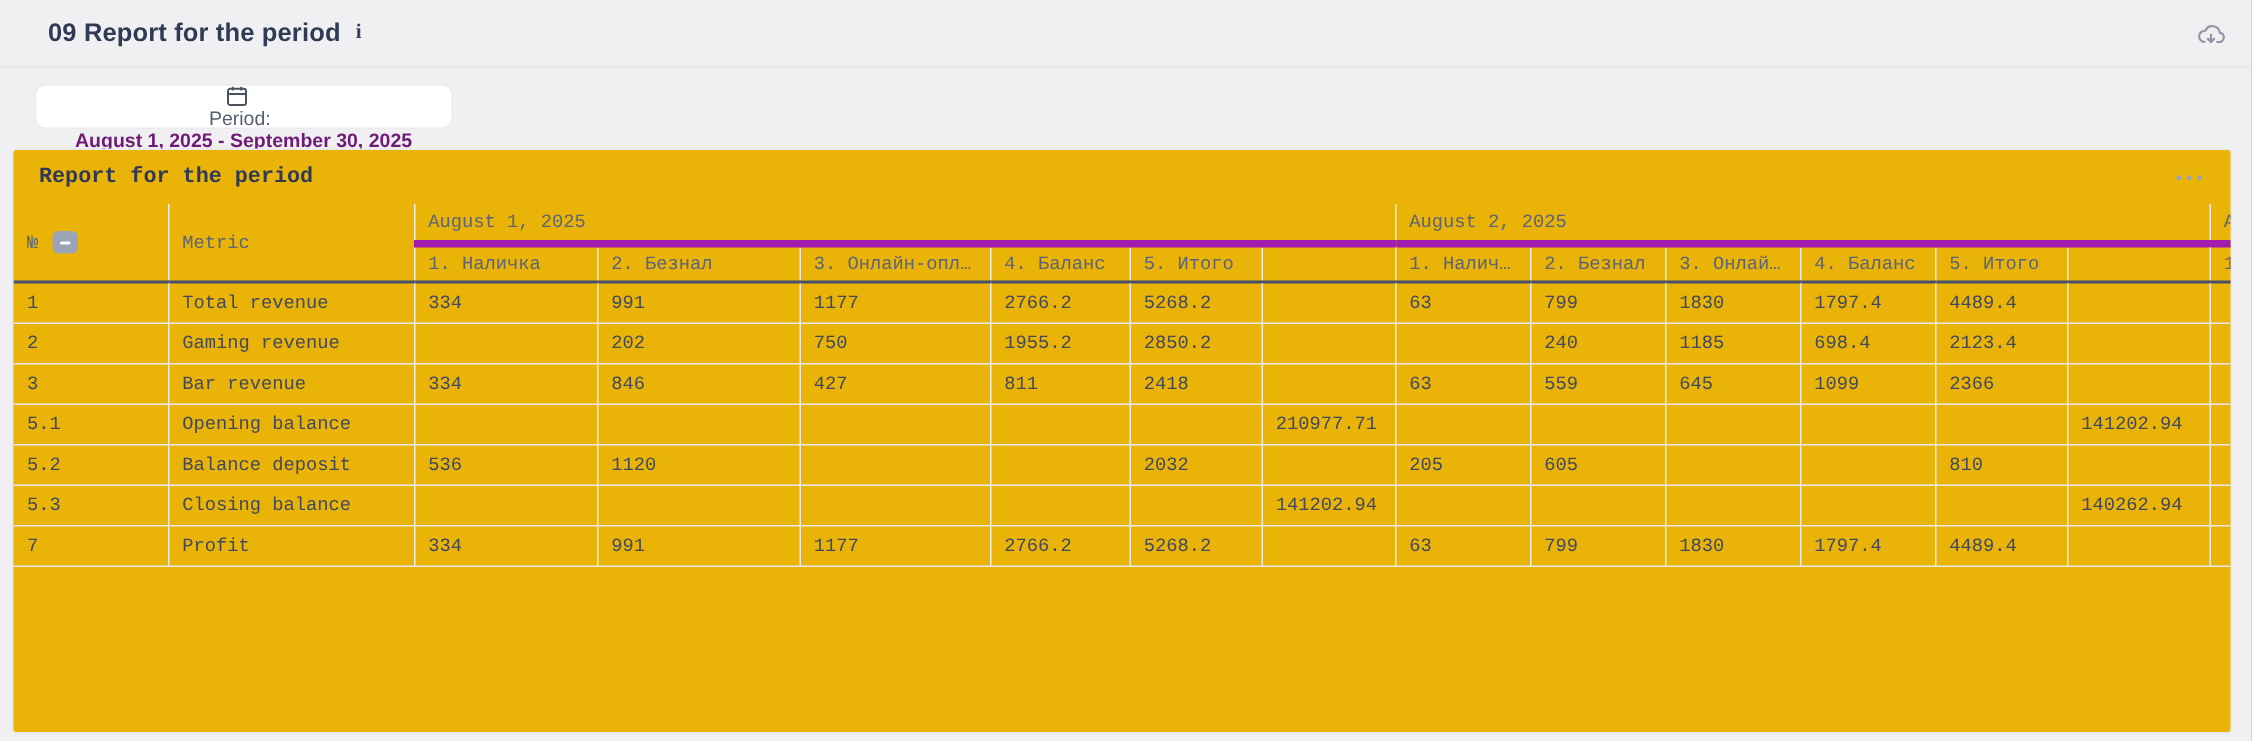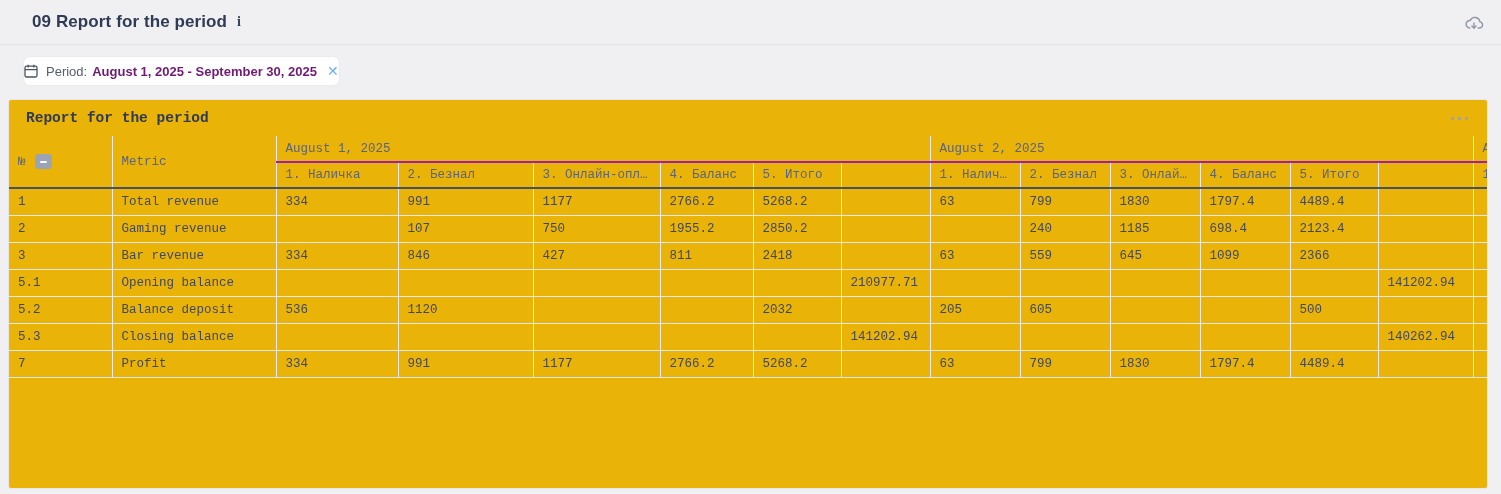--- a/index.html
+++ b/index.html
@@ -25,23 +25,24 @@
   }
   .export-btn{
     position:absolute;right:17px;top:13px;width:20px;height:20px;
     color:#9096a8;cursor:pointer;
   }
   
   .chip{
     position:absolute;left:24px;top:57px;height:28px;
     background:#fff;border-radius:6px;
     display:inline-flex;align-items:center;
-    padding:0 0;box-sizing:border-box;
+    padding:0 26px;box-sizing:border-box;
     box-shadow:0 0 0 1px rgba(0,0,0,0.02);
     font-size:13px;
+    flex-direction:column;
   }
   .chip .cal{width:14px;height:14px;color:#4a5260;margin-right:8px;flex:0 0 auto;}
   .chip-label{color:#555e6f;margin-right:5px;}
   .chip-value{color:#701a75;font-weight:bold;}
   .chip-x{
     margin-left:10px;color:#6cb0e8;font-size:14px;line-height:1;
     cursor:pointer;font-weight:normal;
   }
   
   .card{
@@ -60,21 +61,21 @@
   table.rep{
     border-collapse:collapse;table-layout:fixed;width:1586px;
     font-size:12.5px;
   }
   table.rep th,table.rep td{
     box-sizing:border-box;padding:0 9px;height:26px;
     white-space:nowrap;overflow:hidden;text-overflow:ellipsis;
     font-weight:normal;text-align:left;
     border-right:1px solid #ebebee;
   }
-  table.rep thead th{color:#5b6478;border-bottom:2px solid #a21caf;}
+  table.rep thead th{color:#5b6478;border-bottom:5px solid #a21caf;}
   table.rep thead tr.sub th,
   table.rep thead th.rowhead{border-bottom:2px solid #46526b;}
   table.rep td{
     color:#40495d;height:27px;border-bottom:1px solid #e9e9ed;
   }
   th.col-num,td.col-num{padding-left:31px;}
   th.col-metric,td.col-metric{padding-left:13px;}
   td.val{text-align:right;}
   .num-head{display:flex;align-items:center;gap:9px;}
   .collapse-btn{
@@ -186,21 +187,21 @@
           <td class="val">1830</td>
           <td class="val">1797.4</td>
           <td class="val">4489.4</td>
           <td class="val"></td>
           <td class="val"></td>
         </tr>
         <tr>
           <td class="col-num">2</td>
           <td class="col-metric">Gaming revenue</td>
           <td class="val"></td>
-          <td class="val">107</td>
+          <td class="val">202</td>
           <td class="val">750</td>
           <td class="val">1955.2</td>
           <td class="val">2850.2</td>
           <td class="val"></td>
           <td class="val"></td>
           <td class="val">240</td>
           <td class="val">1185</td>
           <td class="val">698.4</td>
           <td class="val">2123.4</td>
           <td class="val"></td>
@@ -246,21 +247,21 @@
           <td class="val">536</td>
           <td class="val">1120</td>
           <td class="val"></td>
           <td class="val"></td>
           <td class="val">2032</td>
           <td class="val"></td>
           <td class="val">205</td>
           <td class="val">605</td>
           <td class="val"></td>
           <td class="val"></td>
-          <td class="val">500</td>
+          <td class="val">810</td>
           <td class="val"></td>
           <td class="val"></td>
         </tr>
         <tr>
           <td class="col-num">5.3</td>
           <td class="col-metric">Closing balance</td>
           <td class="val"></td>
           <td class="val"></td>
           <td class="val"></td>
           <td class="val"></td>

